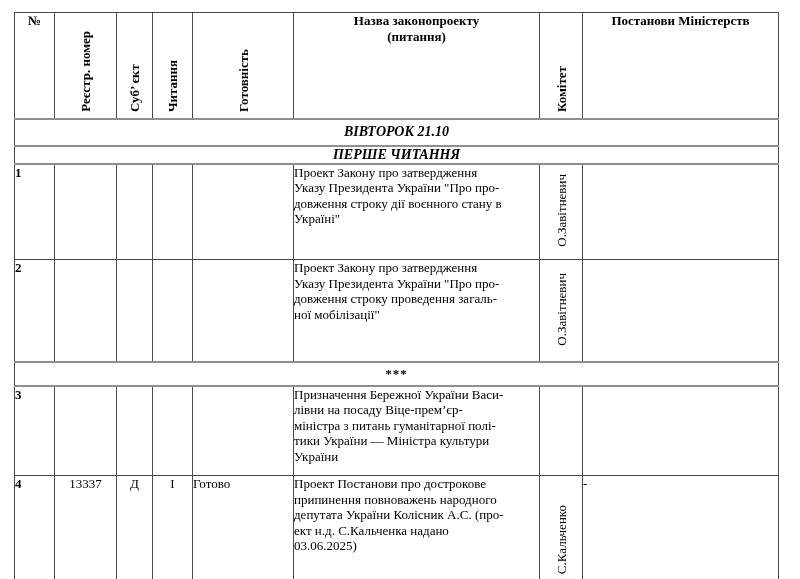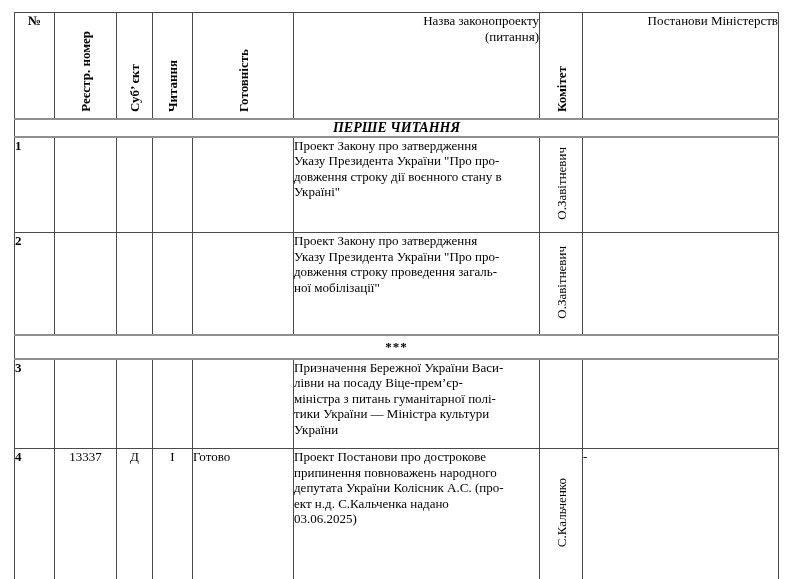--- a/index.html
+++ b/index.html
@@ -76,22 +76,22 @@
   tr.header-row .vwrap { height: 102px; }
   tr.row-1 .vwrap { height: 92px; }
   tr.row-2 .vwrap { height: 98px; }
   tr.row-3 .vwrap { height: 86px; }
   tr.row-4 .vwrap { height: 128px; }
   tr.header-row .vtext { font-weight: bold; }
 
   
   td.hdr-center {
     vertical-align: middle;
-    text-align: right;
-    font-weight: normal;
+    text-align: center;
+    font-weight: bold;
     white-space: pre-line;
     line-height: 1.25;
   }
   td.num-hdr {
     vertical-align: bottom;
     text-align: center;
     font-weight: bold;
     padding-bottom: 3px;
   }
 
@@ -158,20 +158,23 @@
       <td class="hdr-center">Назва законопроекту
 (питання)</td>
       <td>
         <div class="vwrap bottom">
           <span class="vtext">Комітет</span>
         </div>
       </td>
       <td class="hdr-center">Постанови Міністерств</td>
     </tr>
 
+    <tr class="day-row">
+      <td colspan="8">ВІВТОРОК 21.10</td>
+    </tr>
 
     <tr class="section-row">
       <td colspan="8">ПЕРШЕ ЧИТАННЯ</td>
     </tr>
 
     <tr class="row-1">
       <td class="num-cell">1</td>
       <td class="center-cell"></td>
       <td class="center-cell"></td>
       <td class="center-cell"></td>

